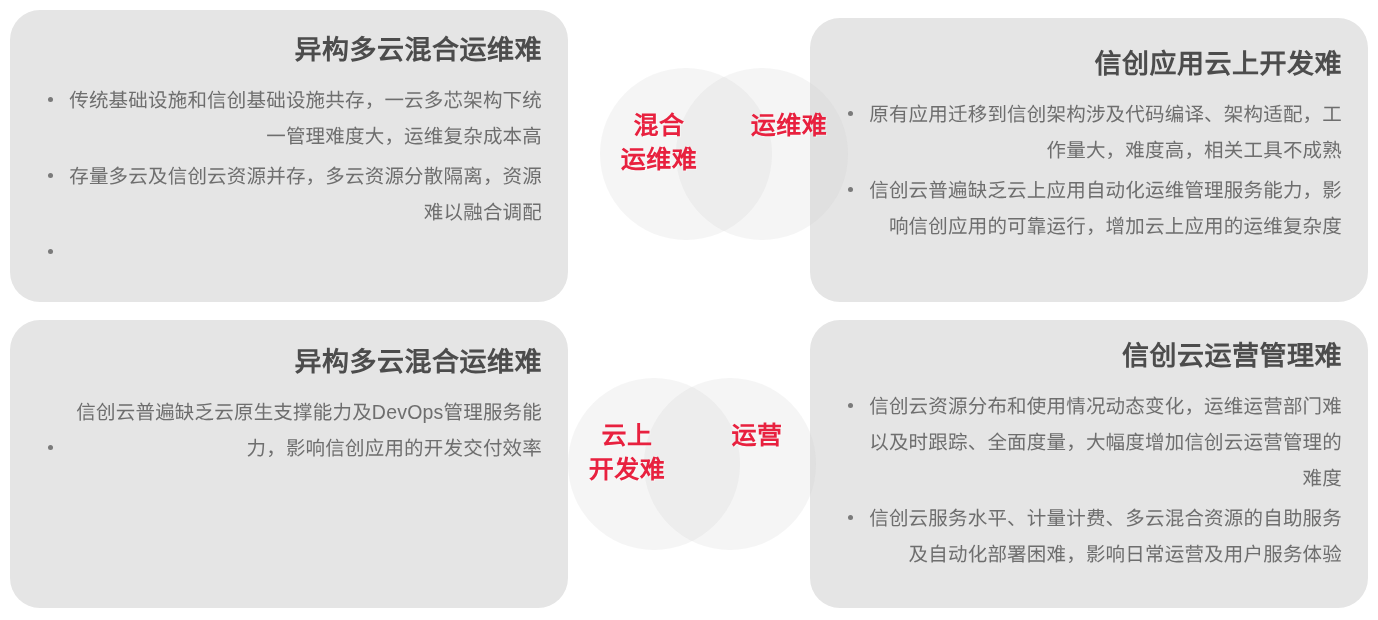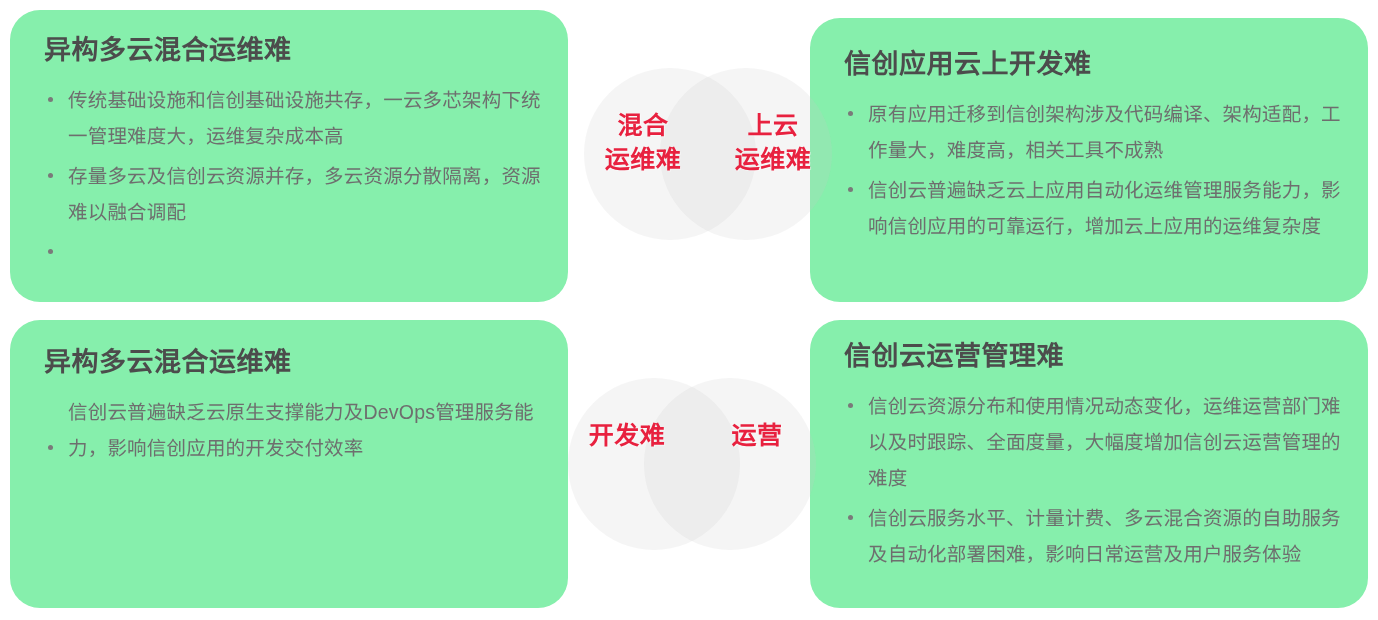--- a/index.html
+++ b/index.html
@@ -19,24 +19,25 @@
   #board {
     position: relative;
     width: 1378px;
     height: 620px;
     background: #ffffff;
   }
 
   
   .card {
     position: absolute;
-    background: #86efac;
+    background: #e5e5e5;
     border-radius: 30px;
     box-sizing: border-box;
     overflow: hidden;
+    text-align: right;
   }
   .card-tl { left: 10px;  top: 10px;  width: 558px; height: 292px; padding: 24px 26px 18px 34px; }
   .card-tr { left: 810px; top: 18px;  width: 558px; height: 284px; padding: 30px 26px 18px 34px; }
   .card-bl { left: 10px;  top: 320px; width: 558px; height: 288px; padding: 26px 26px 18px 34px; }
   .card-br { left: 810px; top: 320px; width: 558px; height: 288px; padding: 20px 26px 18px 34px; }
 
   .card-title {
     font-size: 27px;
     font-weight: bold;
     color: #4c4c4c;
@@ -71,21 +72,21 @@
   }
   
   .bullet-item.dot-line2 > .bullet-dot { top: 51px; }
 
   
   .venn {
     position: absolute;
     width: 248px;
     height: 172px;
   }
-  .venn-top    { left: 584px; top: 68px; }
+  .venn-top    { left: 600px; top: 68px; }
   .venn-bottom { left: 568px; top: 378px; }
 
   .venn-circle {
     position: absolute;
     top: 0;
     width: 172px;
     height: 172px;
     border-radius: 50%;
     background: rgba(200, 200, 200, 0.19);
   }
@@ -169,29 +170,29 @@
   </div>
 
   <div class="venn venn-top">
     <div class="venn-circle left"></div>
     <div class="venn-circle right"></div>
     <div class="venn-label left">
       <span class="line">混合</span>
       <span class="line">运维难</span>
     </div>
     <div class="venn-label right">
-      <span class="line">上云</span>
       <span class="line">运维难</span>
     </div>
   </div>
 
   <div class="venn venn-bottom">
     <div class="venn-circle left"></div>
     <div class="venn-circle right"></div>
     <div class="venn-label left">
+      <span class="line">云上</span>
       <span class="line">开发难</span>
     </div>
     <div class="venn-label right">
       <span class="line">运营</span>
     </div>
   </div>
 
 </div>
 
 </body></html>

